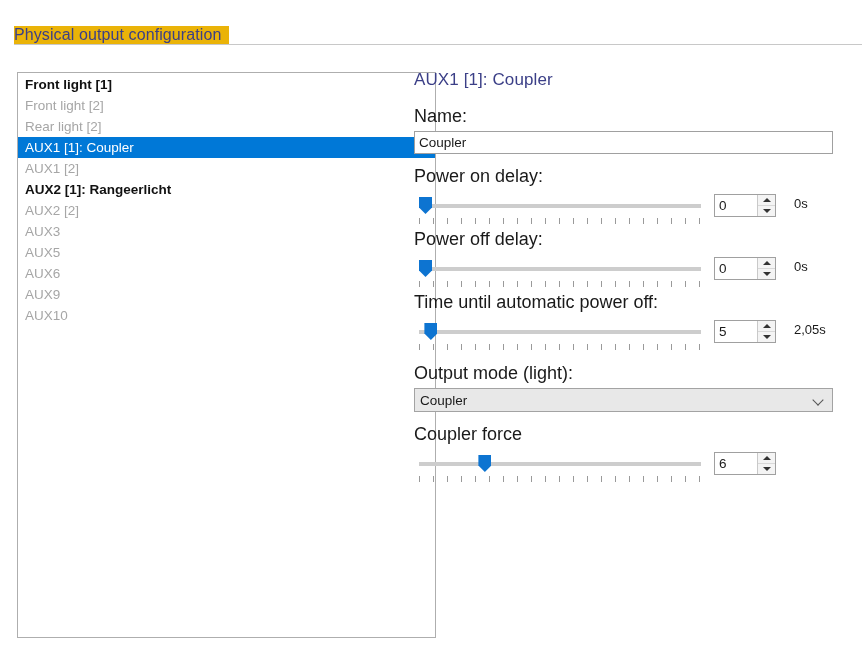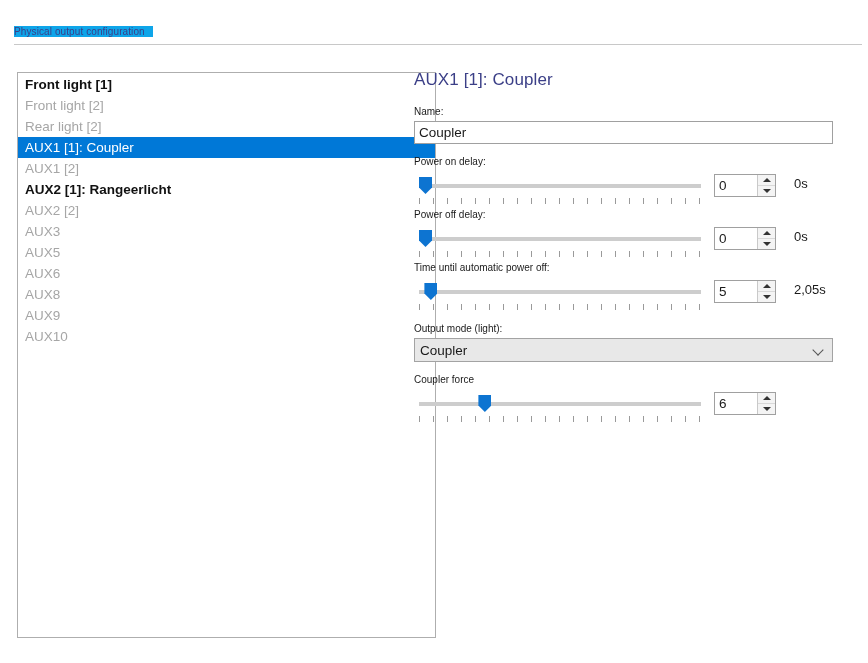--- a/index.html
+++ b/index.html
@@ -19,23 +19,23 @@
 
   
   #groupbox {
     position: absolute;
     left: 0; top: 0;
     width: 868px; height: 663px;
   }
   #groupbox-title {
     position: absolute;
     left: 14px; top: 26px;
-    font-size: 10px;
+    font-size: 16px;
     color: #3b3f87;
-    background: #0ea5e9;
+    background: #eab308;
     padding-right: 8px;
     white-space: nowrap;
     z-index: 3;
     letter-spacing: 0.1px;
   }
   #groupbox-line {
     position: absolute;
     left: 14px; top: 44px;
     width: 848px; height: 1px;
     background: #c8c8c8;
@@ -81,21 +81,21 @@
     width: 440px;
   }
   #detail-title {
     font-size: 17px;
     color: #3b3f87;
     margin: 0 0 16px 0;
     font-weight: normal;
     letter-spacing: 0.1px;
   }
   .field-label {
-    font-size: 10px;
+    font-size: 18px;
     color: #1a1a1a;
     margin-bottom: 4px;
     white-space: nowrap;
   }
   .text-input {
     width: 419px;
     height: 23px;
     box-sizing: border-box;
     border: 1px solid #a0a0a0;
     background: #ffffff;
@@ -274,21 +274,20 @@
     <div class="list-item bold">Front light [1]</div>
     <div class="list-item dim">Front light [2]</div>
     <div class="list-item dim">Rear light [2]</div>
     <div class="list-item selected">AUX1 [1]: Coupler</div>
     <div class="list-item dim">AUX1 [2]</div>
     <div class="list-item bold">AUX2 [1]: Rangeerlicht</div>
     <div class="list-item dim">AUX2 [2]</div>
     <div class="list-item dim">AUX3</div>
     <div class="list-item dim">AUX5</div>
     <div class="list-item dim">AUX6</div>
-    <div class="list-item dim">AUX8</div>
     <div class="list-item dim">AUX9</div>
     <div class="list-item dim">AUX10</div>
   </div>
 
 <div id="detail-panel">
 
   <div id="detail-title">AUX1 [1]: Coupler</div>
 
   <div class="field-label">Name:</div>
   <input class="text-input" type="text" value="Coupler" style="">

